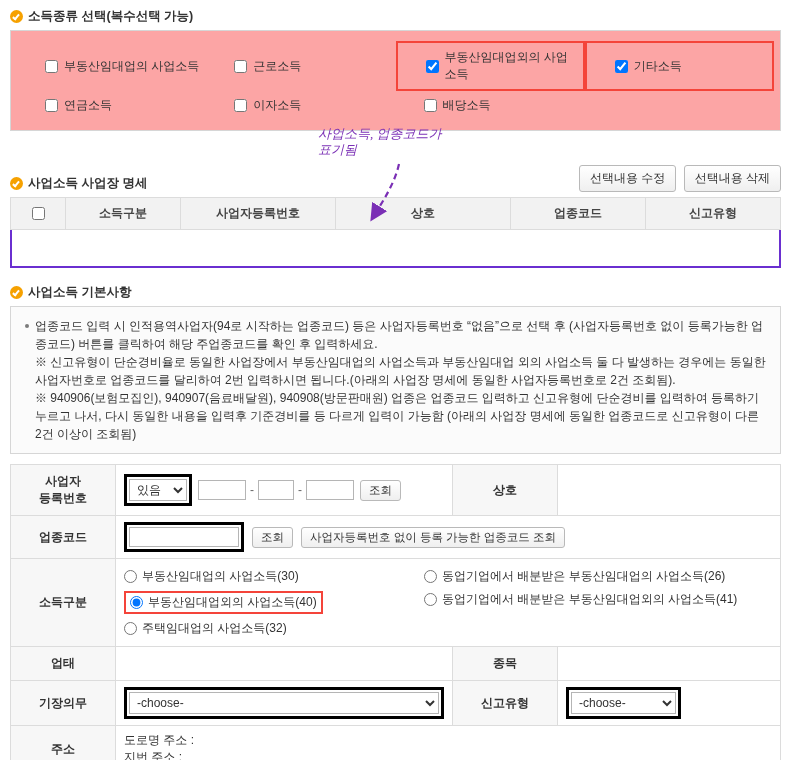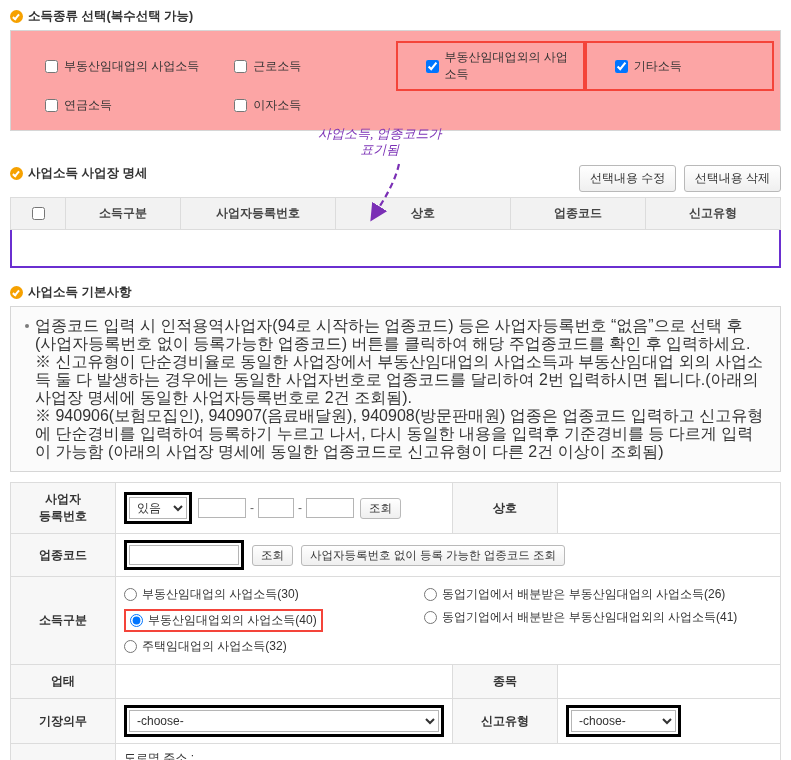--- a/index.html
+++ b/index.html
@@ -1,39 +1,39 @@
 <!DOCTYPE html>
 <html><head>
 <meta charset="utf-8">
 <style>
   html,body{margin:0;padding:0;background:#fff;}
   body{width:791px;height:760px;font-family:"Liberation Sans",sans-serif;font-size:12px;color:#333;position:relative;overflow:hidden;}
   .wrap{padding:8px 10px 0 10px;box-sizing:border-box;width:791px;}
   
-  .sec-head{display:flex;align-items:flex-start;justify-content:space-between;margin:0 0 5px 0;}
+  .sec-head{display:flex;align-items:flex-end;justify-content:space-between;margin:0 0 5px 0;}
   .sec-title{display:flex;align-items:center;font-weight:bold;font-size:12.5px;color:#333;}
   .bullet{width:13px;height:13px;border-radius:50%;background:#f6a100;display:inline-block;margin-right:5px;position:relative;flex:none;}
   .bullet:after{content:"";position:absolute;left:4px;top:2.5px;width:4px;height:7px;border:2px solid #fff;border-top:0;border-left:0;transform:rotate(40deg);box-sizing:border-box;}
   .btn{border:1px solid #b9b9b9;background:linear-gradient(#ffffff,#efefef);border-radius:3px;padding:4px 10px;font-size:12px;color:#333;cursor:pointer;white-space:nowrap;}
   .btn-sm{padding:2px 8px;font-size:11.5px;}
   
   .panel{border:1px solid #d6d6d6;background:#fca5a5;}
   .chk-grid{display:flex;flex-wrap:wrap;padding:10px 6px;}
   .chk-cell{display:flex;align-items:center;width:25%;box-sizing:border-box;padding:6px 4px;font-size:12px;}
   .chk-cell input{margin:0 6px 0 24px;}
   .hl-box{border:2px solid #f4443a;box-sizing:border-box;}
   
-  .annot{position:absolute;left:318px;top:126px;color:#7a2fb5;font-size:13px;line-height:16px;font-style:italic;font-family:"Liberation Serif",serif;white-space:nowrap;text-align:center;}
+  .annot{position:absolute;left:318px;top:126px;color:#7a2fb5;font-size:13px;line-height:16px;font-style:italic;font-family:"Liberation Serif",serif;white-space:nowrap;}
   .arrow{position:absolute;left:355px;top:160px;}
   
   table{border-collapse:collapse;width:100%;}
   .grid th{background:#f2f2f2;border:1px solid #dcdcdc;font-weight:bold;font-size:12px;color:#444;padding:6px 2px;text-align:center;}
   .grid-outline{border:2px solid #6a2fd0;}
   
-  .notice{border:1px solid #d6d6d6;background:#fbfbfb;padding:10px 12px;font-size:16px;line-height:18px;color:#333;}
+  .notice{border:1px solid #d6d6d6;background:#fbfbfb;padding:10px 12px;font-size:12px;line-height:18px;color:#333;}
   .notice li{list-style:none;position:relative;padding-left:12px;margin:0;}
   .notice li:before{content:"";position:absolute;left:2px;top:7px;width:4px;height:4px;background:#7b7b7b;border-radius:50%;}
   
   .form{border-collapse:collapse;width:100%;margin-top:10px;}
   .form th{background:#f7f7f7;border:1px solid #dcdcdc;font-weight:bold;font-size:12px;color:#333;text-align:center;width:96px;padding:8px 4px;}
   .form td{border:1px solid #dcdcdc;padding:6px 8px;font-size:12px;vertical-align:middle;background:#fff;}
   select,input[type=text]{border:1px solid #b5b5b5;font-size:12px;padding:2px 3px;box-sizing:border-box;background:#fff;color:#333;font-family:"Liberation Sans",sans-serif;}
   .inp-num{width:48px;}
   .dash{padding:0 4px;color:#666;}
   .radio-row{display:flex;align-items:center;margin:3px 0;}
@@ -81,20 +81,24 @@
       <div class="chk-cell">
         <input type="checkbox" style="">
         <span>연금소득</span>
       </div>
 
       <div class="chk-cell">
         <input type="checkbox" style="">
         <span>이자소득</span>
       </div>
 
+      <div class="chk-cell">
+        <input type="checkbox" style="">
+        <span>배당소득</span>
+      </div>
 
       <div class="chk-cell"></div>
     </div>
   </div>
 
   <div class="sec-head" style="margin-top:34px;">
     <div class="sec-title">
       <span class="bullet"></span>
       <span>사업소득 사업장 명세</span>
     </div>

